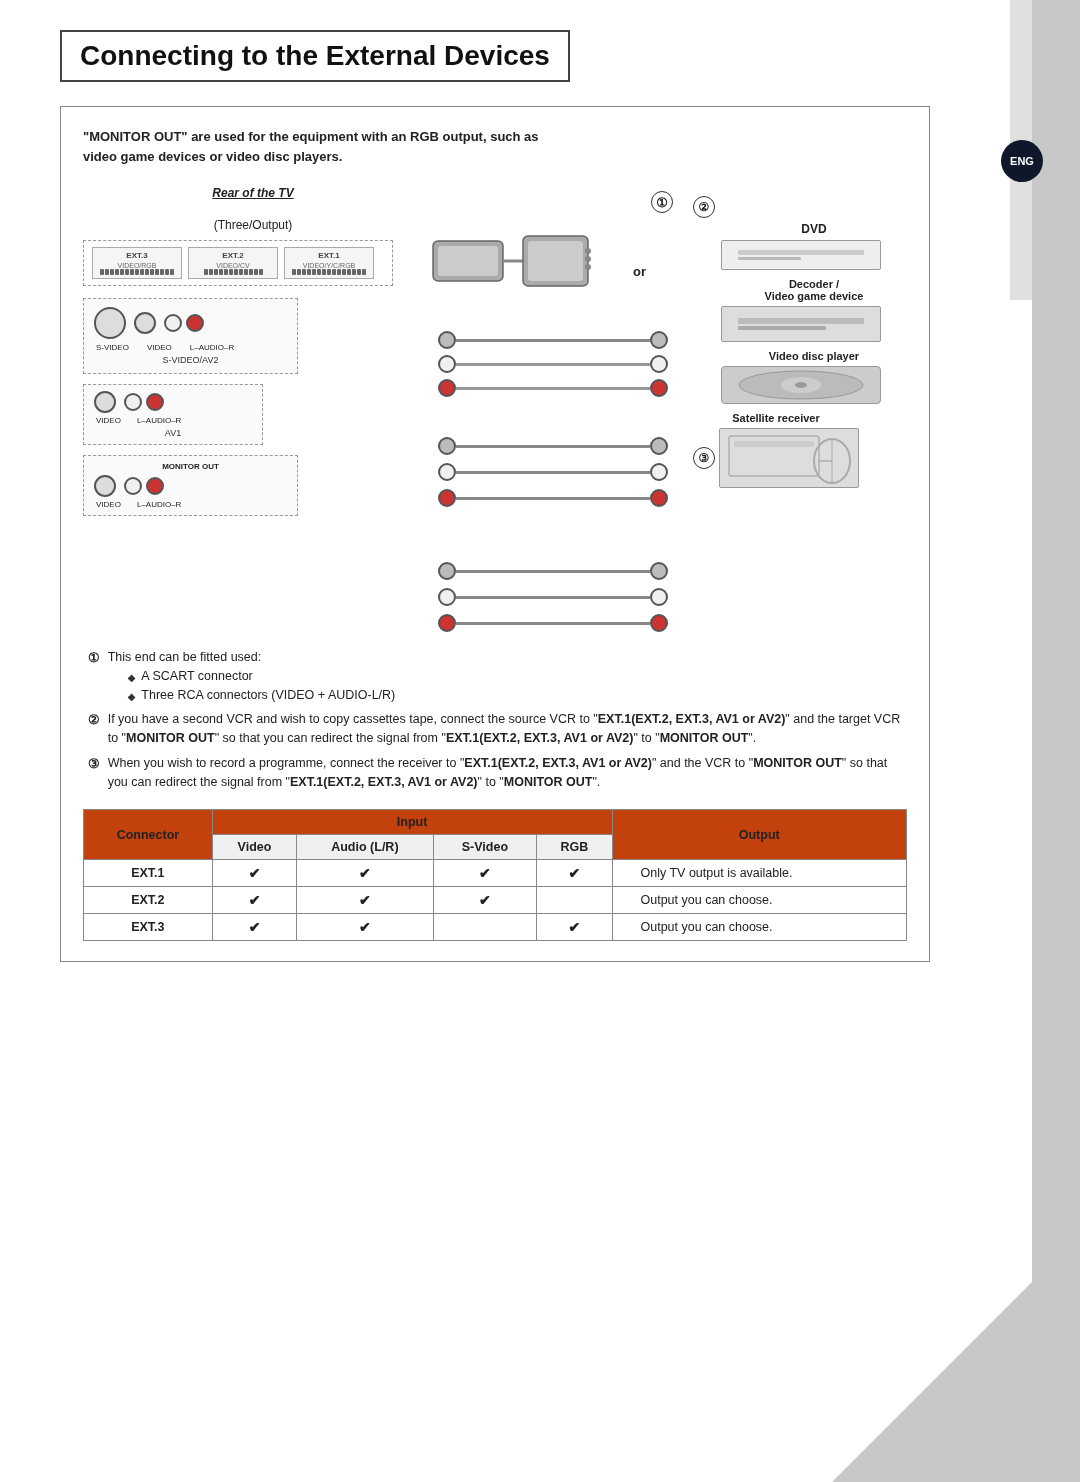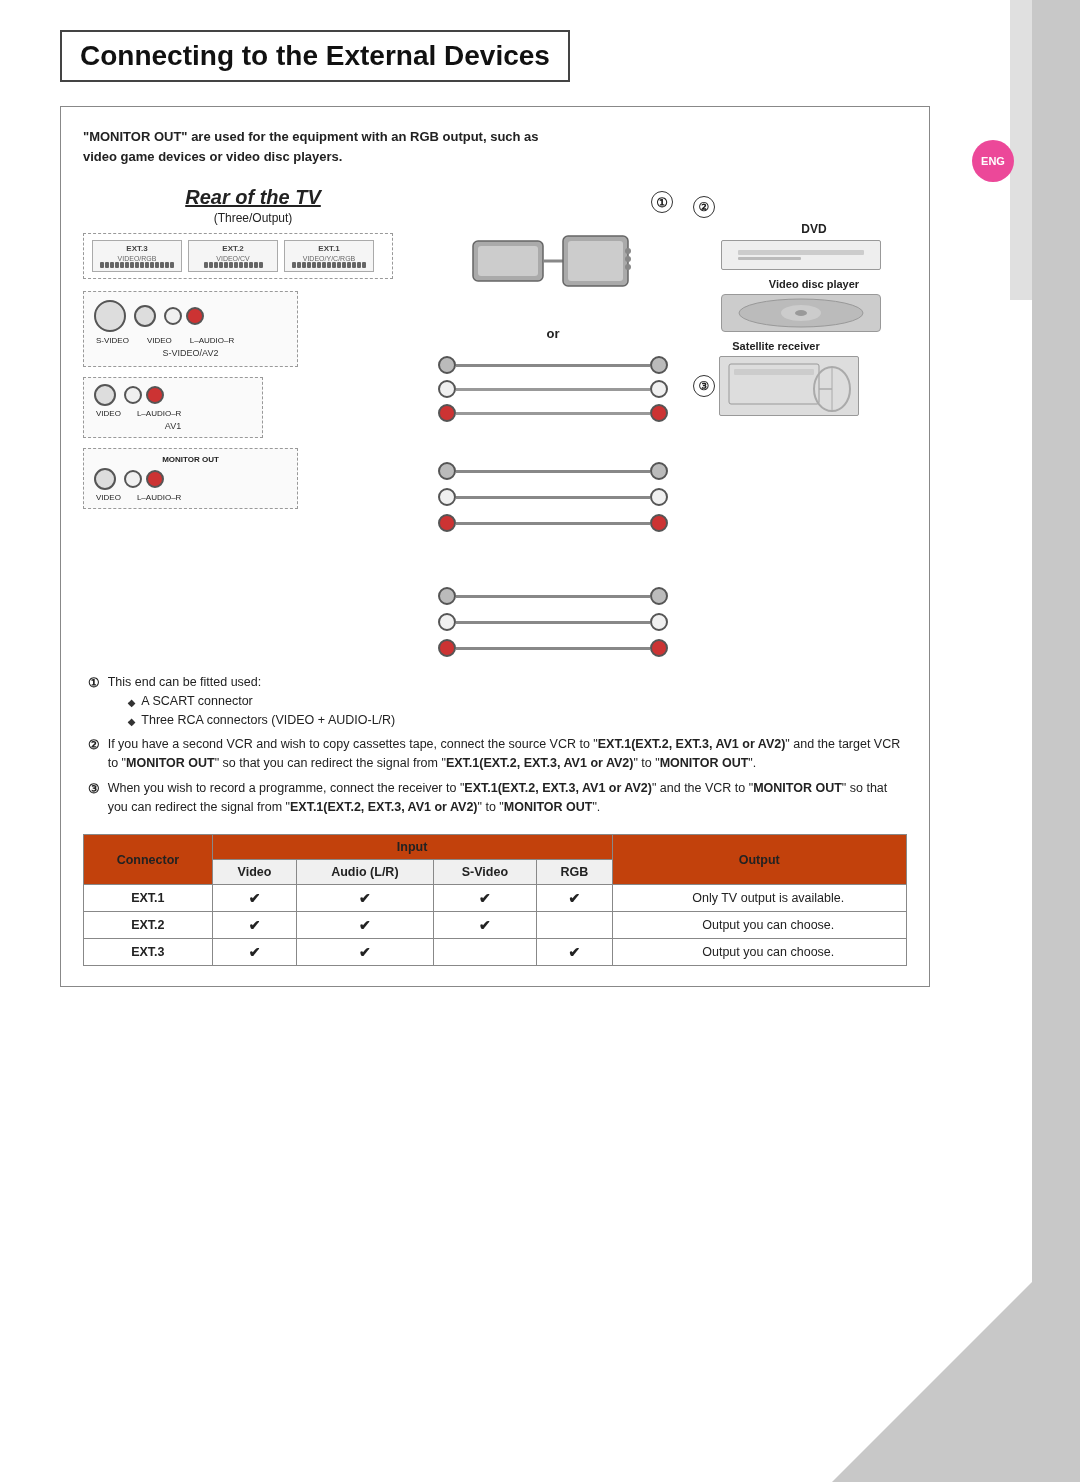--- a/index.html
+++ b/index.html
@@ -60,26 +60,26 @@
     }
     .page-title {
       font-size: 28px;
       font-weight: bold;
       color: #111;
     }
 
     
     .eng-badge {
       position: absolute;
-      right: 66px;
+      right: 37px;
       top: 140px;
       width: 42px;
       height: 42px;
       border-radius: 50%;
-      background: #ec4899;
+      background: #0f172a;
       color: #fff;
       display: flex;
       align-items: center;
       justify-content: center;
       font-size: 11px;
       font-weight: bold;
       z-index: 10;
     }
 
     
@@ -103,26 +103,26 @@
       gap: 0;
       margin-bottom: 10px;
     }
 
     .left-panel {
       width: 340px;
       flex-shrink: 0;
     }
 
     .rear-tv-title {
-      font-size: 20px;
+      font-size: 12px;
       font-weight: bold;
       font-style: italic;
       text-decoration: underline;
       text-align: center;
-      margin-bottom: 2px;
+      margin-bottom: 18px;
     }
     .input-output-label {
       font-size: 12px;
       text-align: center;
       margin-bottom: 8px;
     }
 
     
     .ext-connectors-row {
       display: flex;
@@ -254,24 +254,25 @@
       display: flex;
       flex-direction: column;
       align-items: center;
       padding-top: 30px;
       position: relative;
     }
 
     
     .scart-area {
       display: flex;
-      flex-direction: column;
+      flex-direction: row;
       align-items: center;
       margin-bottom: 10px;
       width: 100%;
+      gap: 30px;
     }
     .or-text {
       font-size: 13px;
       font-weight: bold;
       margin: 5px 0 5px 0;
     }
     .rca-cable-group {
       display: flex;
       flex-direction: column;
       gap: 6px;
@@ -446,21 +447,21 @@
       font-weight: bold;
     }
     .spec-table thead tr:nth-child(2) th {
       background: #f0f0f0;
       font-weight: bold;
     }
     .spec-table td:first-child {
       font-weight: bold;
     }
     .spec-table td.text-left {
-      text-align: center;
+      text-align: left;
       padding-left: 28px;
     }
     .checkmark {
       font-size: 14px;
       font-weight: bold;
     }
   </style>
 </head>
 <body>
 
@@ -690,20 +691,29 @@
         <div style="margin-bottom:8px;margin-left:28px;">
           <div class="device-label">DVD</div>
           <div class="device-image-dvd">
             <div style="width:80%;display:flex;flex-direction:column;gap:2px;">
               <div style="height:5px;background:#ccc;border-radius:1px;"></div>
               <div style="height:3px;background:#bbb;border-radius:1px;width:50%;"></div>
             </div>
           </div>
         </div>
 
+        <div style="margin-bottom:8px;margin-left:28px;">
+          <div class="device-label" style="font-size:11px;">Decoder /<br>Video game device</div>
+          <div class="device-image-decoder">
+            <div style="width:80%;display:flex;flex-direction:column;gap:2px;">
+              <div style="height:6px;background:#bbb;border-radius:1px;"></div>
+              <div style="height:4px;background:#aaa;border-radius:1px;width:70%;"></div>
+            </div>
+          </div>
+        </div>
 
         <div style="margin-bottom:8px;margin-left:28px;">
           <div class="device-label" style="font-size:11px;">Video disc player</div>
           <div class="device-image-vdp">
             <svg width="140" height="34">
               <ellipse cx="70" cy="17" rx="62" ry="14" fill="#bbb" stroke="#999" stroke-width="1"></ellipse>
               <ellipse cx="70" cy="17" rx="20" ry="8" fill="#ccc"></ellipse>
               <ellipse cx="70" cy="17" rx="6" ry="3" fill="#999"></ellipse>
             </svg>
           </div>

